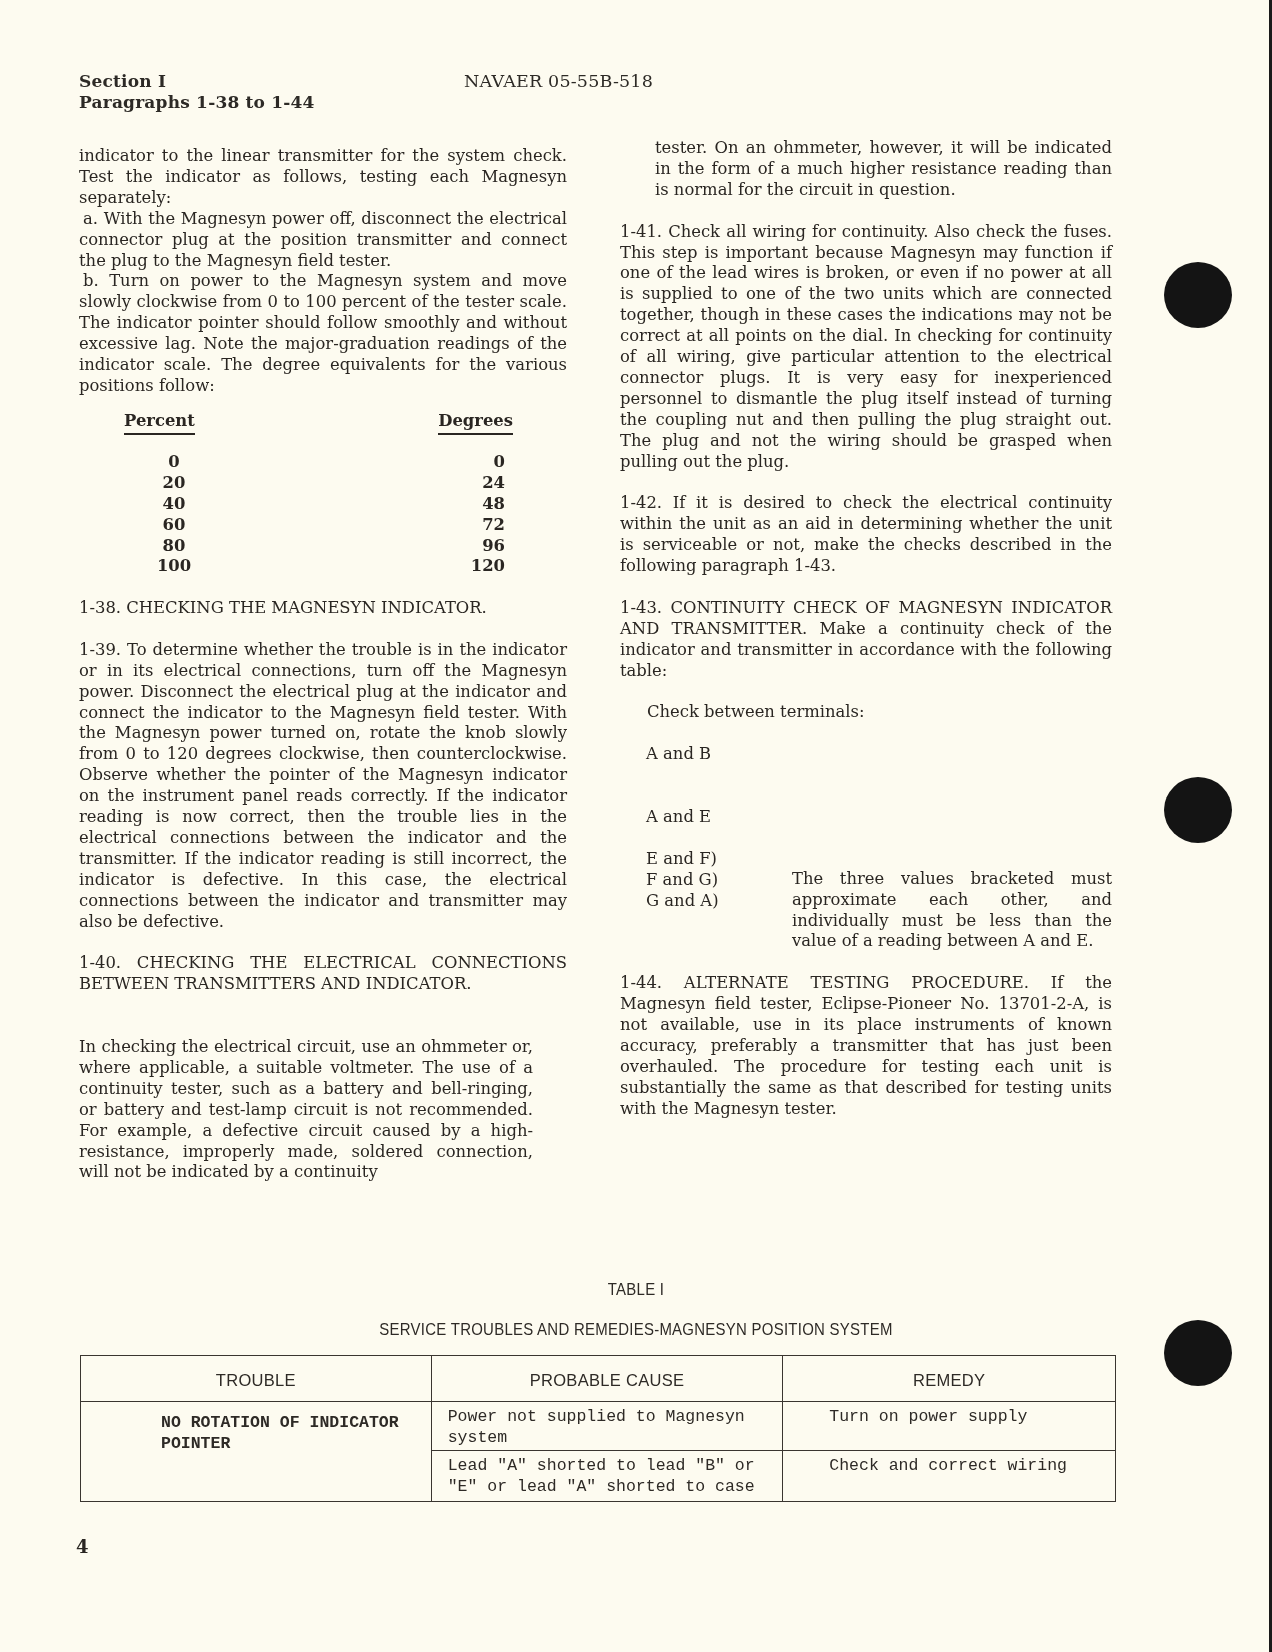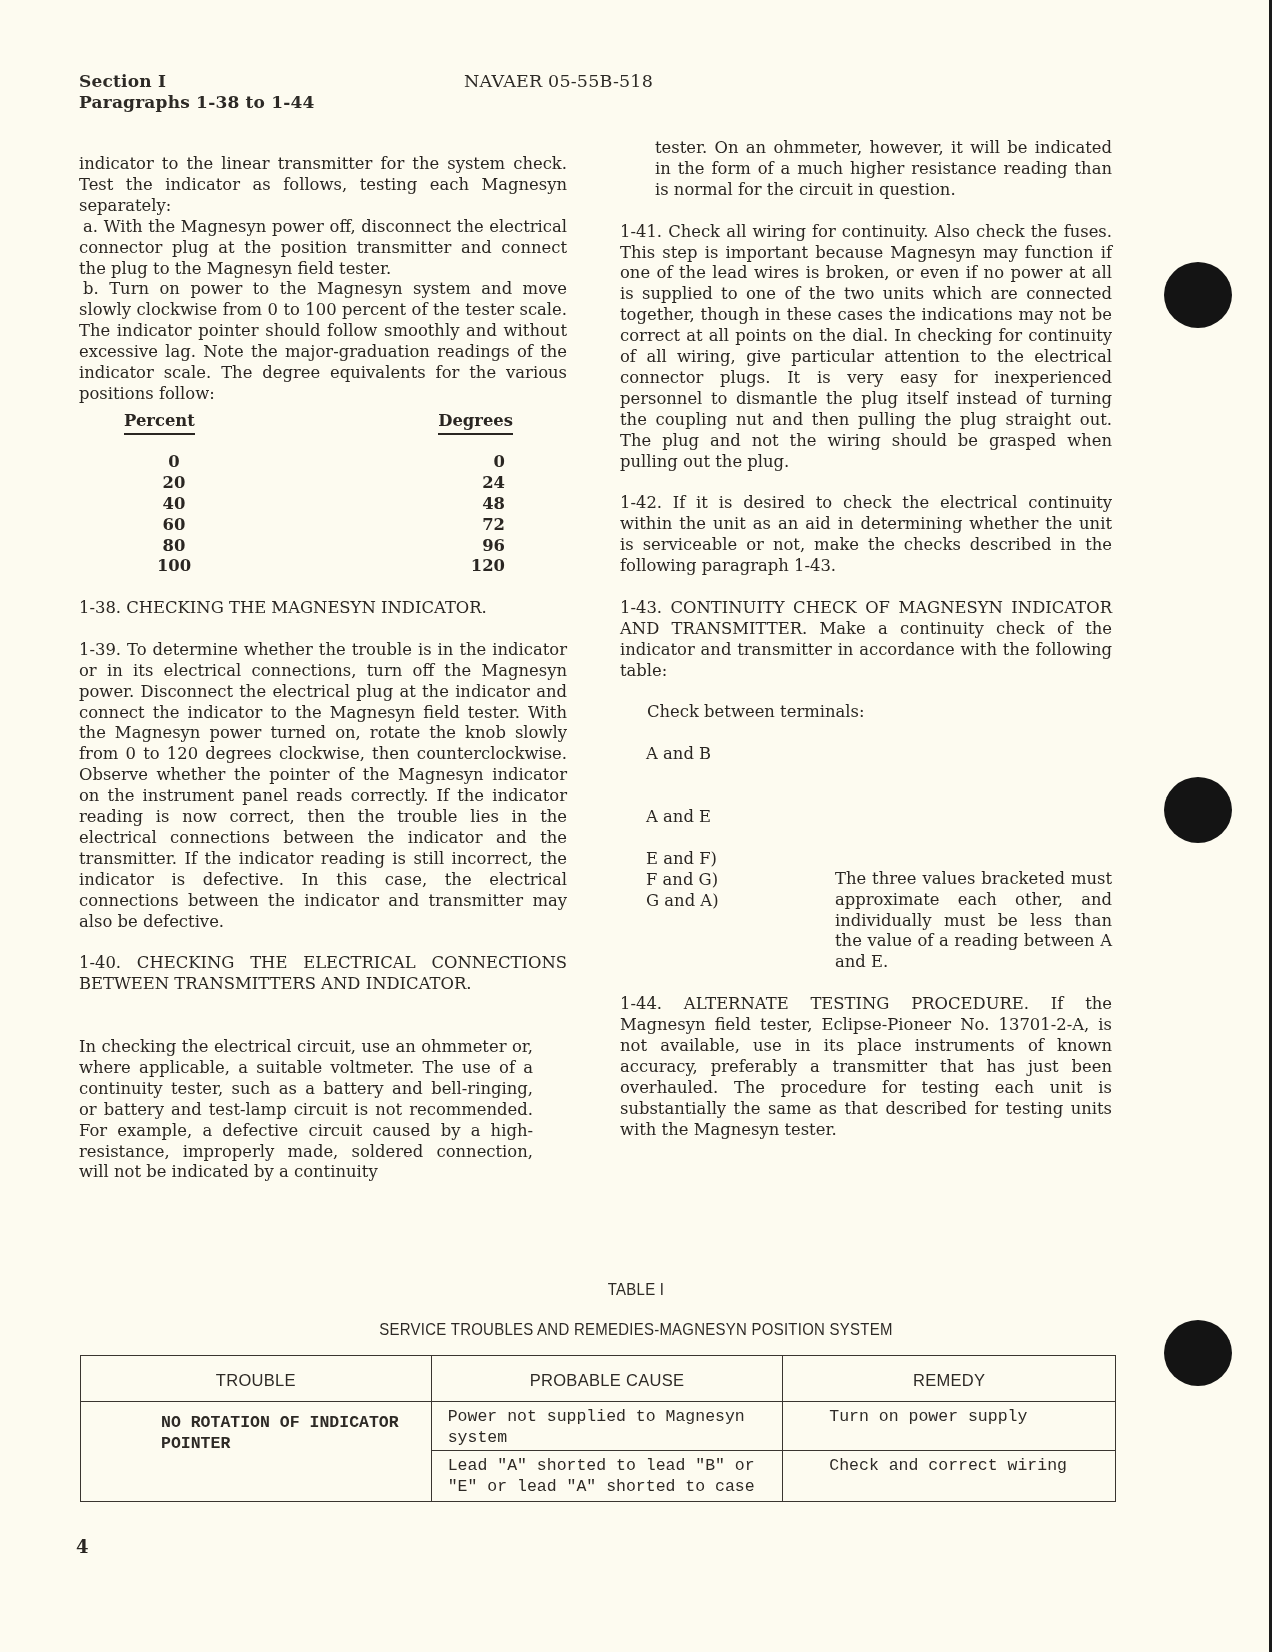--- a/index.html
+++ b/index.html
@@ -16,21 +16,21 @@
   .col { position:absolute; font-size:16.4px; line-height:20.9px; text-align:justify; }
   .col p { margin:0; }
   .gap { height:20.9px; }
   .indent-note { margin-left:44px; margin-right:0; }
   .pct-table { position:absolute; left:124px; top:411px; width:395px; font-weight:bold; font-size:16.4px; line-height:20.9px; }
   .pct-table .hrow { display:flex; justify-content:space-between; margin-bottom:17px; }
   .pct-table .hrow span { border-bottom:2px solid #2a2622; padding-bottom:1px; }
   .pct-table .row { display:flex; }
   .pct-table .c1 { width:100px; text-align:center; padding-left:0; }
   .pct-table .c2 { flex:1; text-align:right; padding-right:14px; }
-  .term { display:flex;gap:43px; }
+  .term { display:flex; }
   .term .tl { width:122px; padding-left:26px; text-align:left; }
   .term .tr { flex:1; text-align:justify; }
   .caption { position:absolute; left:0; width:1272px; text-align:center; font-family:"Liberation Sans", sans-serif; font-size:17px; color:#2e2a26; letter-spacing:0.3px; transform:scaleX(0.88); }
   table.svc { position:absolute; left:80px; top:1355px; width:1036px; border-collapse:collapse; font-family:"Liberation Sans", sans-serif; font-size:16.5px; color:#2e2a26; }
   table.svc th, table.svc td { border:1.6px solid #3a3530; vertical-align:top; }
   table.svc th { font-weight:normal; height:40px; padding-top:4px; text-align:center; vertical-align:middle; letter-spacing:0.3px; }
   table.svc td { padding:4px 14px 2px 16px; line-height:21px;font-family:Liberation Mono, monospace; }
   table.svc td.trouble { font-weight:bold; padding-left:80px; padding-top:10px; }
   table.svc td.remedy { padding-left:46px; }
   .pagenum { position:absolute; left:76px; top:1536px; font-weight:bold; font-size:18px; }
@@ -40,21 +40,21 @@
 
 <div class="page-edge"></div>
 <div class="hole" style="left:1164px; top:262px;"></div>
 <div class="hole" style="left:1164px; top:777px;"></div>
 <div class="hole" style="left:1164px; top:1320px;"></div>
 
 <div class="abs hdr" style="left:79px; top:70px;">Section I</div>
 <div class="abs hdr" style="left:79px; top:91px;">Paragraphs 1-38 to 1-44</div>
 <div class="abs hdr" style="left:464px; top:70px; font-weight:normal; font-size:17.5px;">NAVAER 05-55B-518</div>
 
-<div class="col" style="left:79px; top:154px; width:488px;">
+<div class="col" style="left:79px; top:146px; width:488px;">
   <p>indicator to the linear transmitter for the system check. Test the indicator as follows, testing each Magnesyn separately:</p>
   <p style="text-indent:4px;">a. With the Magnesyn power off, disconnect the electrical connector plug at the position transmitter and connect the plug to the Magnesyn field tester.</p>
   <p style="text-indent:4px;">b. Turn on power to the Magnesyn system and move slowly clockwise from 0 to 100 percent of the tester scale. The indicator pointer should follow smoothly and without excessive lag. Note the major-graduation readings of the indicator scale. The degree equivalents for the various positions follow:</p>
 </div>
 
 <div class="pct-table">
   <div class="hrow">
     <span>Percent</span>
     <span style="margin-right:6px;">Degrees</span>
   </div>

